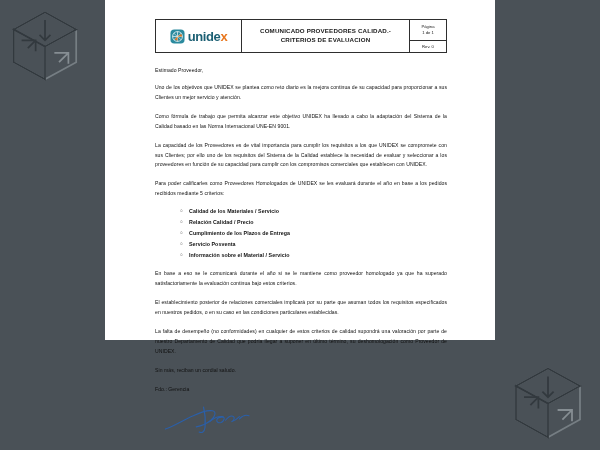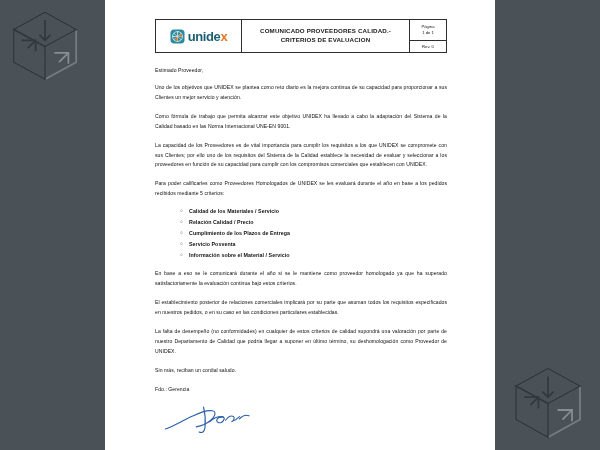--- a/index.html
+++ b/index.html
@@ -30,21 +30,21 @@
   .cube-mark svg { display: block; }
   #cube-top-left { left: 6px; top: 6px; }
   #cube-bottom-right { left: 508px; top: 362px; }
 
   
   #page {
     position: absolute;
     left: 105px;
     top: 0;
     width: 390px;
-    height: 450px;
+    height: 340px;
     background: #ffffff;
     box-sizing: border-box;
     padding: 0;
   }
 
   
   .doc-header {
     position: absolute;
     left: 50px;
     top: 19px;

